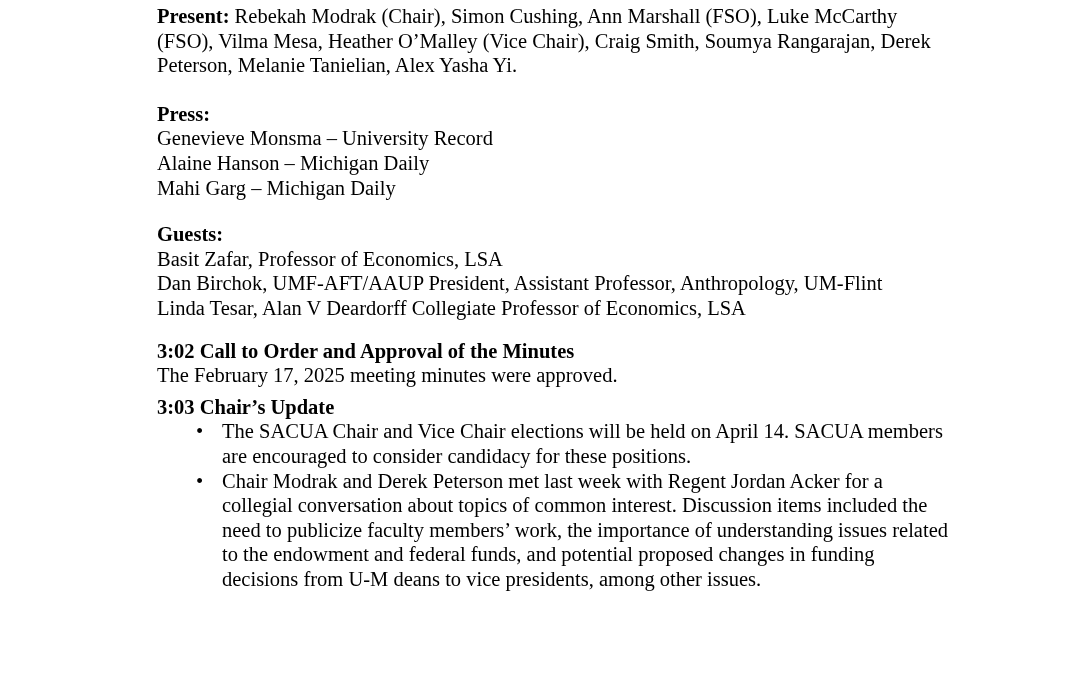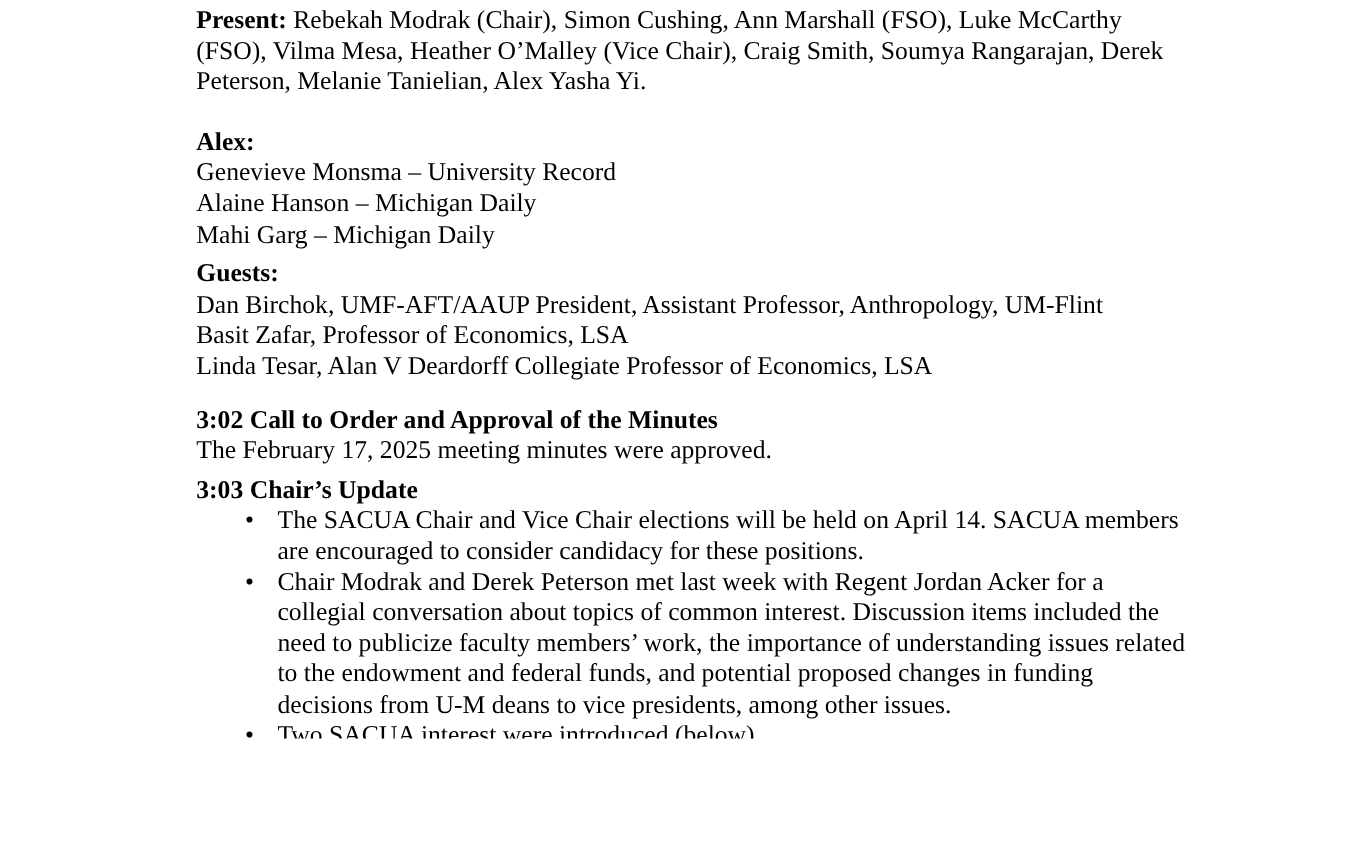--- a/index.html
+++ b/index.html
@@ -17,21 +17,21 @@
     width: 792px;
     font-family: "Liberation Serif", "DejaVu Serif", serif;
     font-size: 20.5px;
     line-height: 24.6px;
     color: #000000;
   }
   p, ul { margin: 0; padding: 0; }
   .bold { font-weight: bold; }
   .italic { }
   .press-block { margin-top: 24px; }
-  .guests-block { margin-top: 7px; }
+  .guests-block { margin-top: 22px; }
   .item-302 { margin-top: 18px; }
   .item-303 { margin-top: 7px; }
   .heading { font-weight: bold; }
   ul.bullets { list-style: none; }
   ul.bullets li {
     position: relative;
     padding-left: 65px;
   }
   ul.bullets li::before {
     content: "\2022";
@@ -45,30 +45,30 @@
 
 <div class="page">
   <div class="content">
 
     <p class="present-block">
       <span class="bold">Present:</span>
       <span>Rebekah Modrak (Chair), Simon Cushing, Ann Marshall (FSO), Luke McCarthy (FSO), Vilma Mesa, Heather O’Malley (Vice Chair), Craig Smith, Soumya Rangarajan, Derek Peterson, Melanie Tanielian, Alex Yasha Yi.</span>
     </p>
 
     <div class="press-block">
-      <p class="bold">Alex:</p>
+      <p class="bold">Press:</p>
       <p><span>Genevieve Monsma – </span><span class="italic">University Record</span></p>
       <p><span>Alaine Hanson – </span><span class="italic">Michigan Daily</span></p>
       <p><span>Mahi Garg – </span><span class="italic">Michigan Daily</span></p>
     </div>
 
     <div class="guests-block">
       <p class="bold">Guests:</p>
+      <p>Basit Zafar, Professor of Economics, LSA</p>
       <p>Dan Birchok, UMF-AFT/AAUP President, Assistant Professor, Anthropology, UM-Flint</p>
-      <p>Basit Zafar, Professor of Economics, LSA</p>
       <p>Linda Tesar, Alan V Deardorff Collegiate Professor of Economics, LSA</p>
     </div>
 
     <div class="item-302">
       <p class="heading">3:02 Call to Order and Approval of the Minutes</p>
       <p>The February 17, 2025 meeting minutes were approved.</p>
     </div>
 
     <div class="item-303">
       <p class="heading">3:03 Chair’s Update</p>

